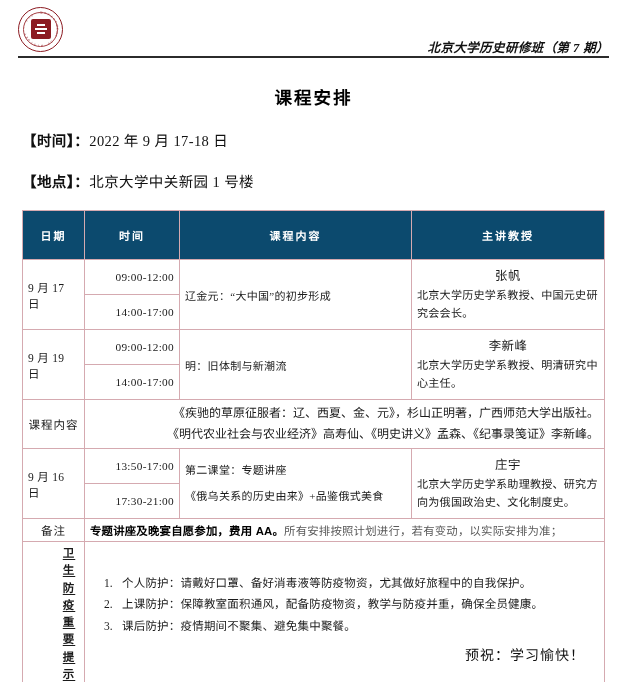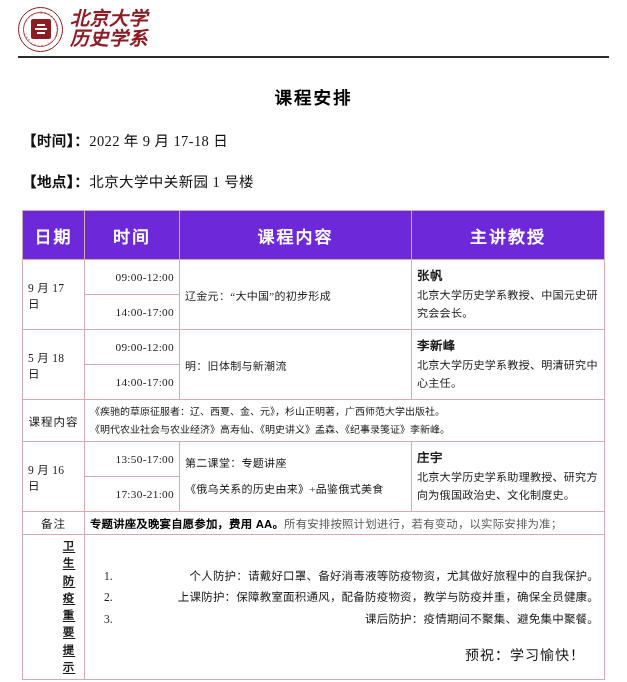--- a/index.html
+++ b/index.html
@@ -159,24 +159,24 @@
     table-layout: fixed;
     border: 1.3px solid #b9747c;
     font-size: 11.2px;
   }
   table.sched td, table.sched th {
     border: 1px solid #d5aab0;
     padding: 3px 5px;
     vertical-align: middle;
   }
   thead th {
-    background: #6d28d9;
+    background: #0c4a6e;
     color: #ffffff;
     font-weight: bold;
-    font-size: 17px;
+    font-size: 11px;
     letter-spacing: 2px;
     height: 42px;
     font-family: "Liberation Sans", "DejaVu Sans", sans-serif;
     text-align: center;
     border-color: #d08a8a;
   }
   .col-date   { width: 62px; }
   .col-time   { width: 95px; }
   .col-course { width: 232px; }
 
@@ -200,34 +200,34 @@
   }
   td.c-course.two-line { line-height: 2.35; margin-top: 20px; }
   td.c-prof {
     text-align: left;
     font-size: 11.1px;
     line-height: 1.55;
     padding: 4px 6px 4px 7px;
   }
   td.c-prof .pname {
     display: block;
-    text-align: left;
-    font-weight: bold;
+    text-align: center;
+    font-weight: normal;
     font-size: 12.4px;
     font-family: "Liberation Sans", "DejaVu Sans", sans-serif;
     margin-bottom: 1px;
     letter-spacing: 0.5px;
   }
   td.c-prof .pdesc { display: block; letter-spacing: 0.2px; }
 
   td.c-books {
-    font-size: 10px;
+    font-size: 12px;
     line-height: 1.75;
     padding: 5px 6px 5px 8px;
-    text-align: left;
+    text-align: right;
     font-family: Liberation Serif, serif;
   }
   td.c-note {
     font-size: 11.4px;
     padding: 6px 6px 6px 8px;
     text-align: left;
     letter-spacing: 0.2px;
     margin-left: 25px;
   }
   td.c-note .strong-part {
@@ -253,21 +253,20 @@
     text-decoration: underline;
     text-underline-offset: 2px;
   }
 
   ol.tips {
     margin: 2px 0 20px 0;
     padding-left: 26px;
     font-size: 11.5px;
     line-height: 1.85;
     letter-spacing: 0.2px;
-    text-align: right;
   }
   ol.tips li { padding-left: 6px; }
 
   
   .footer-wish {
     position: absolute;
     right: 42px;
     bottom: 18px;
     font-size: 14px;
     letter-spacing: 1px;
@@ -311,25 +310,22 @@
             <span style="transform: rotate(232.759deg) translate(17.5px) rotate(90deg);">U</span>
             <span style="transform: rotate(245.172deg) translate(17.5px) rotate(90deg);"> </span>
             <span style="transform: rotate(257.586deg) translate(17.5px) rotate(90deg);">·</span>
           </div>
         <div class="seal-core">
           <i class="short"></i>
             <i></i>
             <i class="short"></i>
         </div>
       </div>
-      <div class="brand-text">
-        <span class="l1">北京大学</span>
-        <span class="l2">历史学系</span>
-      </div>
     </div>
+    <div class="header-right">北京大学历史研修班（第 7 期）</div>
   </div>
   <div class="header-rule"></div>
 </div>
 
 <h1 class="doc-title">课程安排</h1>
 
 <div class="meta-line">
   <span class="meta-label">【时间】：</span><span class="meta-value">2022 年 9 月 17-18 日</span>
 </div>
 <div class="meta-line">
@@ -361,21 +357,21 @@
       <td class="c-prof" rowspan="2">
         <span class="pname">张帆</span>
         <span class="pdesc">北京大学历史学系教授、中国元史研究会会长。</span>
       </td>
     </tr>
     <tr>
       <td class="c-time">14:00-17:00</td>
     </tr>
 
     <tr>
-      <td class="c-date" rowspan="2">5 月 18 日</td>
+      <td class="c-date" rowspan="2">9 月 19 日</td>
       <td class="c-time">09:00-12:00</td>
       <td class="c-course" rowspan="2">明：旧体制与新潮流</td>
       <td class="c-prof" rowspan="2">
         <span class="pname">李新峰</span>
         <span class="pdesc">北京大学历史学系教授、明清研究中心主任。</span>
       </td>
     </tr>
     <tr>
       <td class="c-time">14:00-17:00</td>
     </tr>

